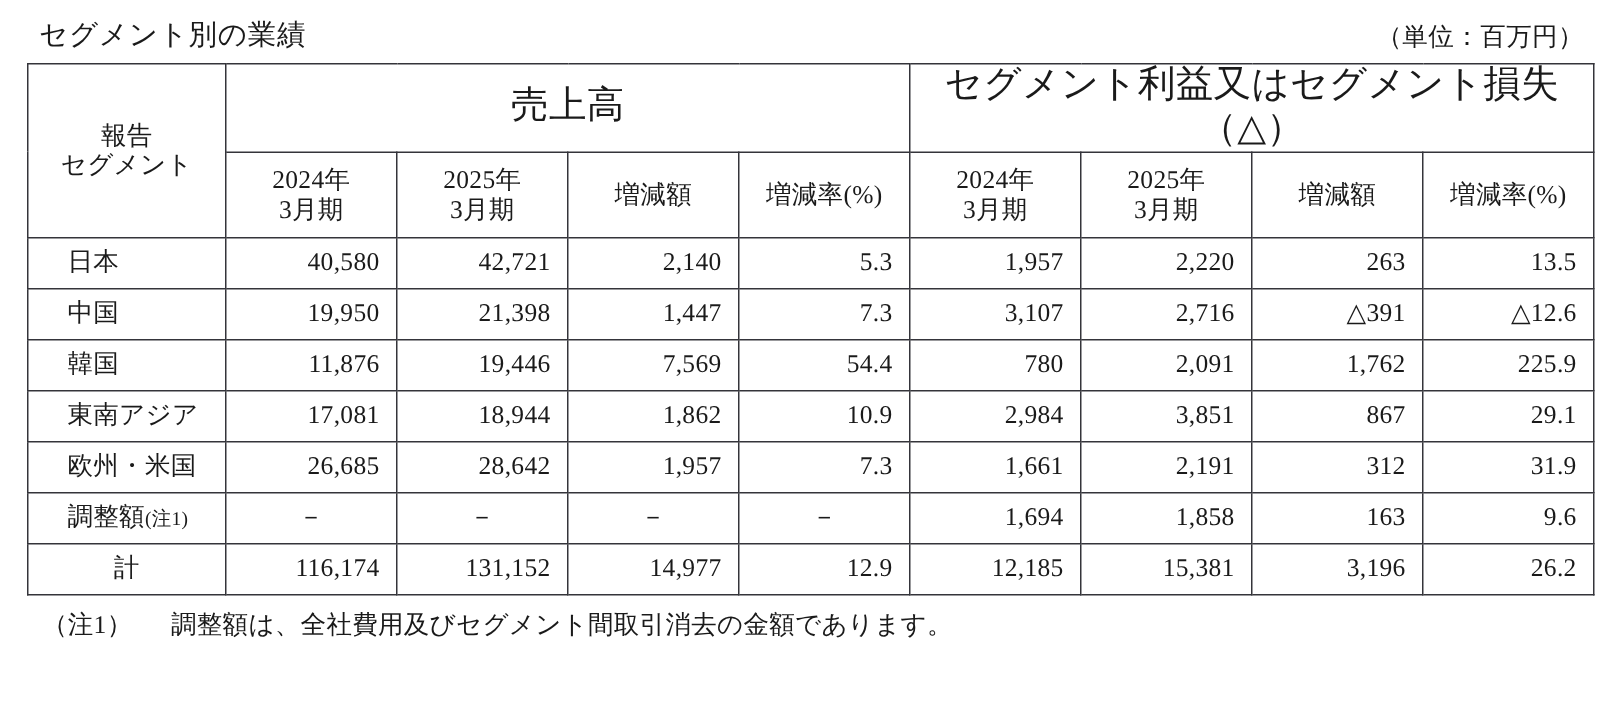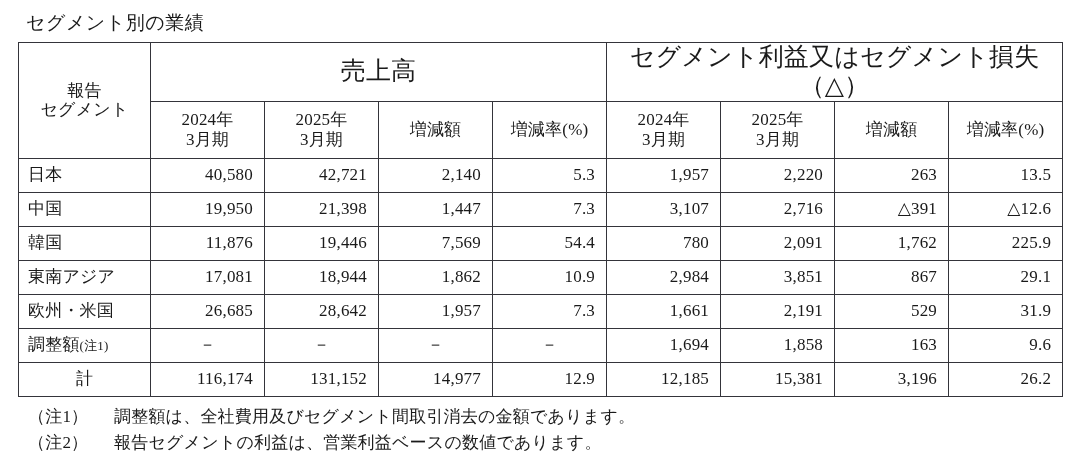--- a/index.html
+++ b/index.html
@@ -59,21 +59,21 @@
   }
   table.seg th.colhead {
     height: 56px;
     text-align: center;
     font-size: 17px;
   }
   table.seg th.colhead .l1 { display: block; }
   table.seg th.colhead .l2 { display: block; }
   table.seg td.rowlabel {
     text-align: left;
-    padding-left: 9px;
+    padding-left: 26px;
     white-space: nowrap;
   }
   table.seg td.rowlabel.center {
     text-align: center;
     padding-left: 0;
   }
   table.seg td.num {
     text-align: right;
     padding-right: 11px;
     font-variant-numeric: tabular-nums;
@@ -103,20 +103,21 @@
   .col-label { width: 132px; }
   .col-num { width: 114px; }
 </style>
 </head>
 <body>
 
 <div class="page">
 
   <div class="header-row">
     <div class="doc-title">セグメント別の業績</div>
+    <div class="unit-note">（単位：百万円）</div>
   </div>
 
   <table class="seg">
     <colgroup>
       <col class="col-label">
       <col class="col-num">
         <col class="col-num">
         <col class="col-num">
         <col class="col-num">
       <col class="col-num">
@@ -203,21 +204,21 @@
           <td class="num">29.1</td>
         </tr>
         <tr>
           <td class="rowlabel"><span>欧州・米国</span></td>
           <td class="num">26,685</td>
           <td class="num">28,642</td>
           <td class="num">1,957</td>
           <td class="num">7.3</td>
           <td class="num">1,661</td>
           <td class="num">2,191</td>
-          <td class="num">529</td>
+          <td class="num">312</td>
           <td class="num">31.9</td>
         </tr>
         <tr>
           <td class="rowlabel"><span>調整額</span><span class="note-small">(注1)</span></td>
           <td class="num dash">－</td>
           <td class="num dash">－</td>
           <td class="num dash">－</td>
           <td class="num dash">－</td>
           <td class="num">1,694</td>
           <td class="num">1,858</td>
@@ -234,16 +235,15 @@
           <td class="num">15,381</td>
           <td class="num">3,196</td>
           <td class="num">26.2</td>
         </tr>
       </tbody>
   </table>
 
   <div class="notes">
 
   <div class="note-line"><span class="note-label">（注1）</span><span>調整額は、全社費用及びセグメント間取引消去の金額であります。</span></div>
-      <div class="note-line"><span class="note-label">（注2）</span><span>報告セグメントの利益は、営業利益ベースの数値であります。</span></div>
     </div>
 
 </div>
 
 </body></html>

